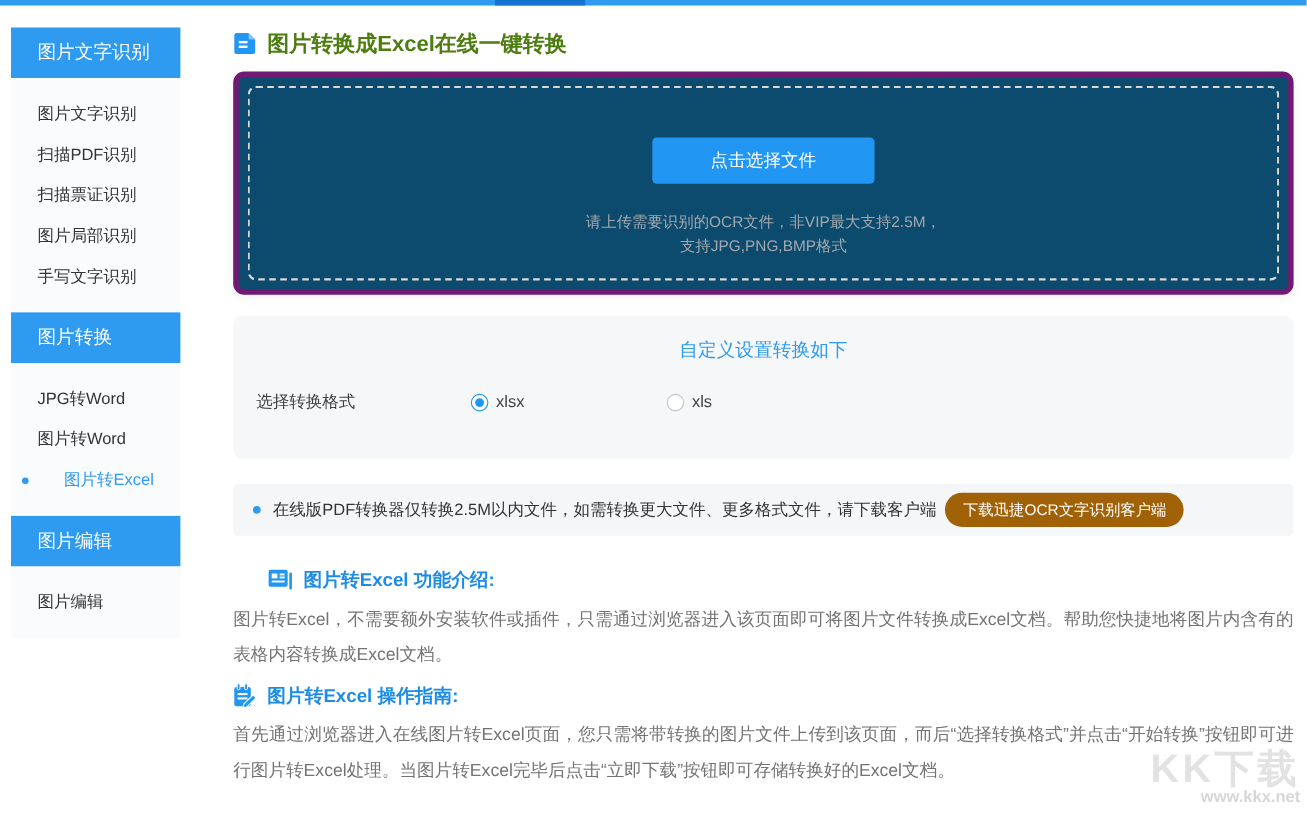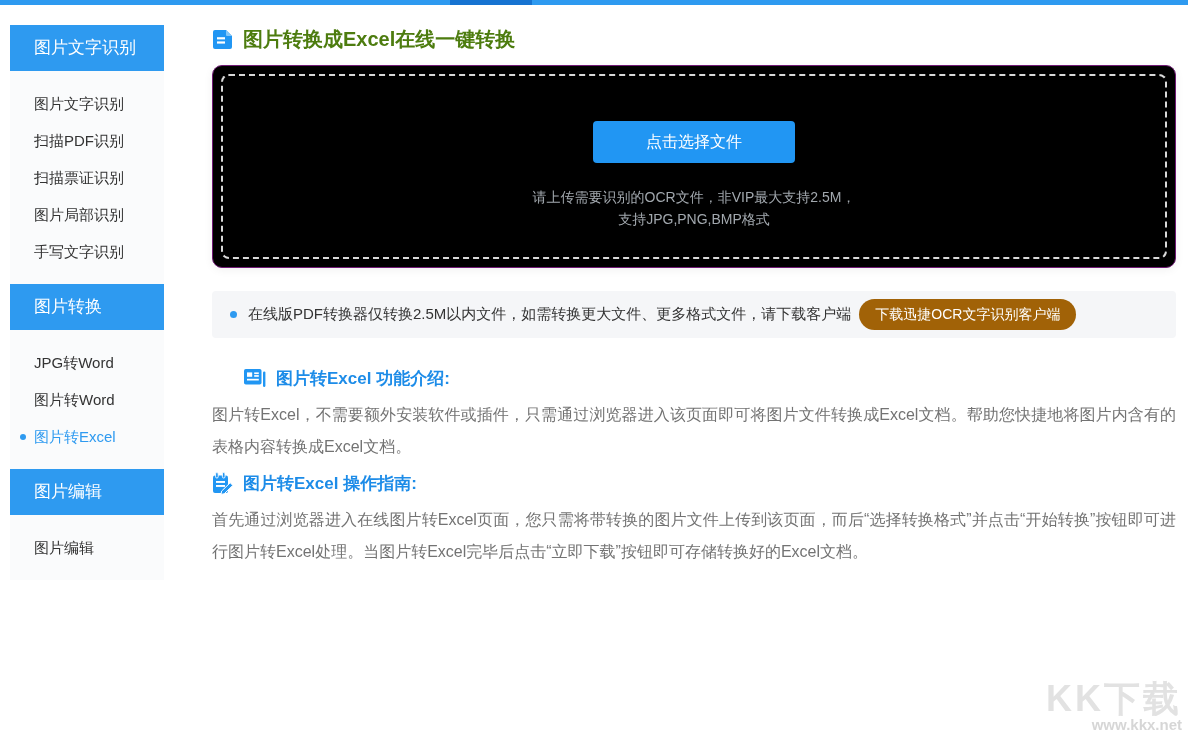--- a/index.html
+++ b/index.html
@@ -12,31 +12,31 @@
 
   
   .sidebar { position:absolute; left:10px; top:25px; width:154px; }
   .side-header { height:46px; line-height:46px; background:#2e9af0; color:#fff;
     font-size:17px; padding-left:24px; cursor:pointer; }
   .side-list { background:#fafbfc; padding:14px 0; }
   .side-item { position:relative; height:37px; line-height:37px; padding-left:24px;
     font-size:15px; color:#333; cursor:pointer; white-space:nowrap; }
   .side-item .dot { display:none; position:absolute; left:10px; top:16px; width:6px; height:6px;
     border-radius:50%; background:#2e9af0; }
-  .side-item.active { color:#2e9af0; }
+  .side-item.active { color:#2e9af0;text-align:center; }
   .side-item.active .dot { display:block; }
 
   
   .main { position:absolute; left:212px; top:0; width:964px; }
 
   .title-row { margin-top:26px; height:26px; display:flex; align-items:center; gap:10px; }
   .page-title { font-size:20px; font-weight:bold; color:#4d7c0f; }
 
-  .upload-card { margin-top:13px; height:203px; position:relative; background:#000000;
-    border-radius:10px; border:1px solid #701a75; box-shadow:0 2px 10px rgba(0,0,0,.06); }
+  .upload-card { margin-top:13px; height:203px; position:relative; background:#0c4a6e;
+    border-radius:10px; border:5px solid #701a75; box-shadow:0 2px 10px rgba(0,0,0,.06); }
   .upload-dashed { position:absolute; left:8px; top:8px; right:8px; bottom:8px;
     border:2px dashed #d9d9d9; border-radius:8px; display:flex; flex-direction:column;
     align-items:center; padding-top:45px; }
   .select-btn { width:202px; height:42px; background:#2196f3; color:#fff; font-size:16px;
     border:none; border-radius:4px; cursor:pointer; font-family:inherit; }
   .upload-hint { margin-top:23px; text-align:center; font-size:14px; line-height:22px; color:#a2a8ae; }
 
   .settings-card { margin-top:19px; height:130px; background:#f6f7f9; border-radius:8px; padding-top:20px; }
   .settings-title { text-align:center; font-size:17px; color:#2e9af0; }
   .settings-row { margin-top:26px; display:flex; align-items:center; padding-left:21px; font-size:15px; color:#404040; }
@@ -114,20 +114,34 @@
   <div class="upload-card">
     <div class="upload-dashed">
       <button class="select-btn">点击选择文件</button>
       <div class="upload-hint">
         <div>请上传需要识别的OCR文件，非VIP最大支持2.5M，</div>
         <div>支持JPG,PNG,BMP格式</div>
       </div>
     </div>
   </div>
 
+  <div class="settings-card">
+    <div class="settings-title">自定义设置转换如下</div>
+    <div class="settings-row">
+      <span class="fmt-label">选择转换格式</span>
+      <span class="radio-item first selected">
+        <span class="radio-circle"></span>
+        <span>xlsx</span>
+      </span>
+      <span class="radio-item">
+        <span class="radio-circle"></span>
+        <span>xls</span>
+      </span>
+    </div>
+  </div>
 
   <div class="notice-bar">
     <span class="notice-dot"></span>
     <span class="notice-text">在线版PDF转换器仅转换2.5M以内文件，如需转换更大文件、更多格式文件，请下载客户端</span>
     <button class="download-btn">下载迅捷OCR文字识别客户端</button>
   </div>
 
   <div class="sec-heading feature">
     <span class="icon">
       <svg width="23" height="20" viewBox="0 0 23 20">

